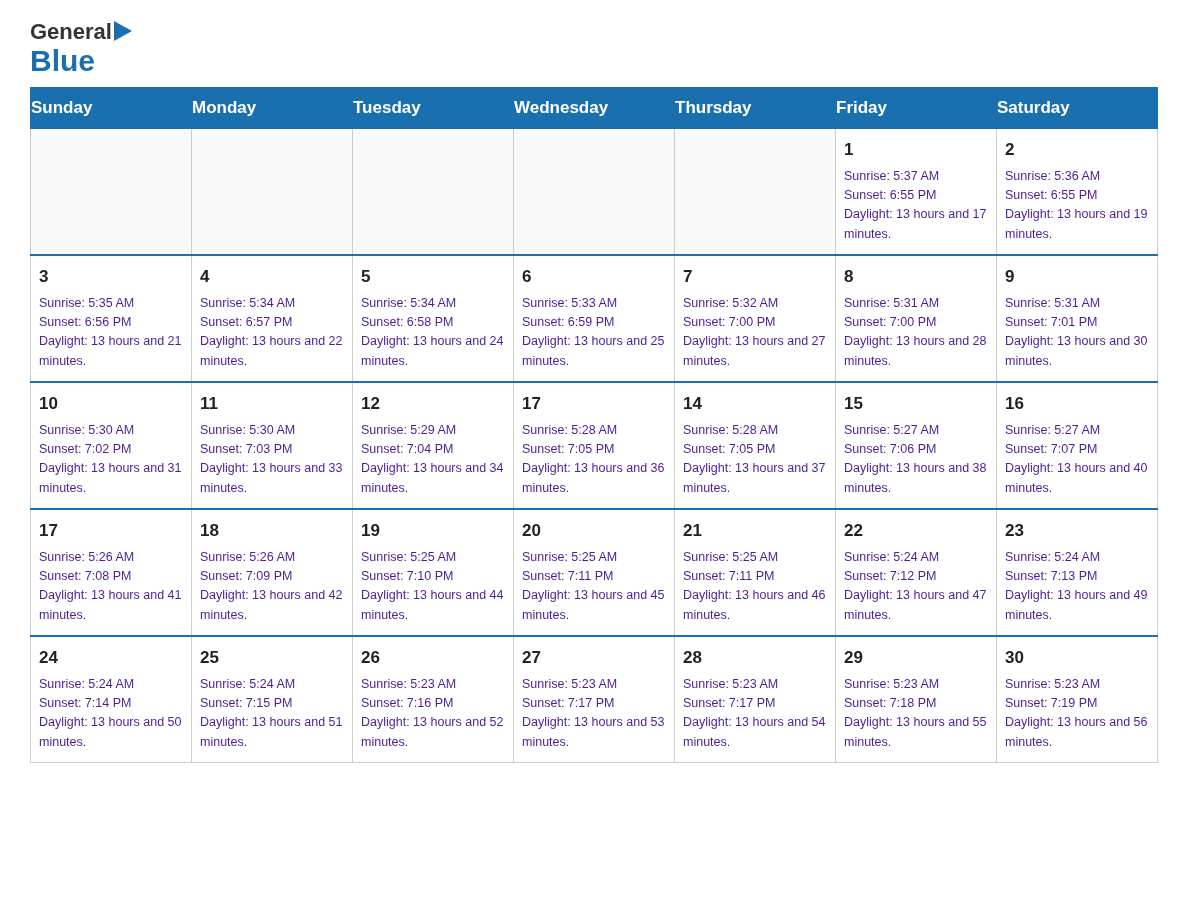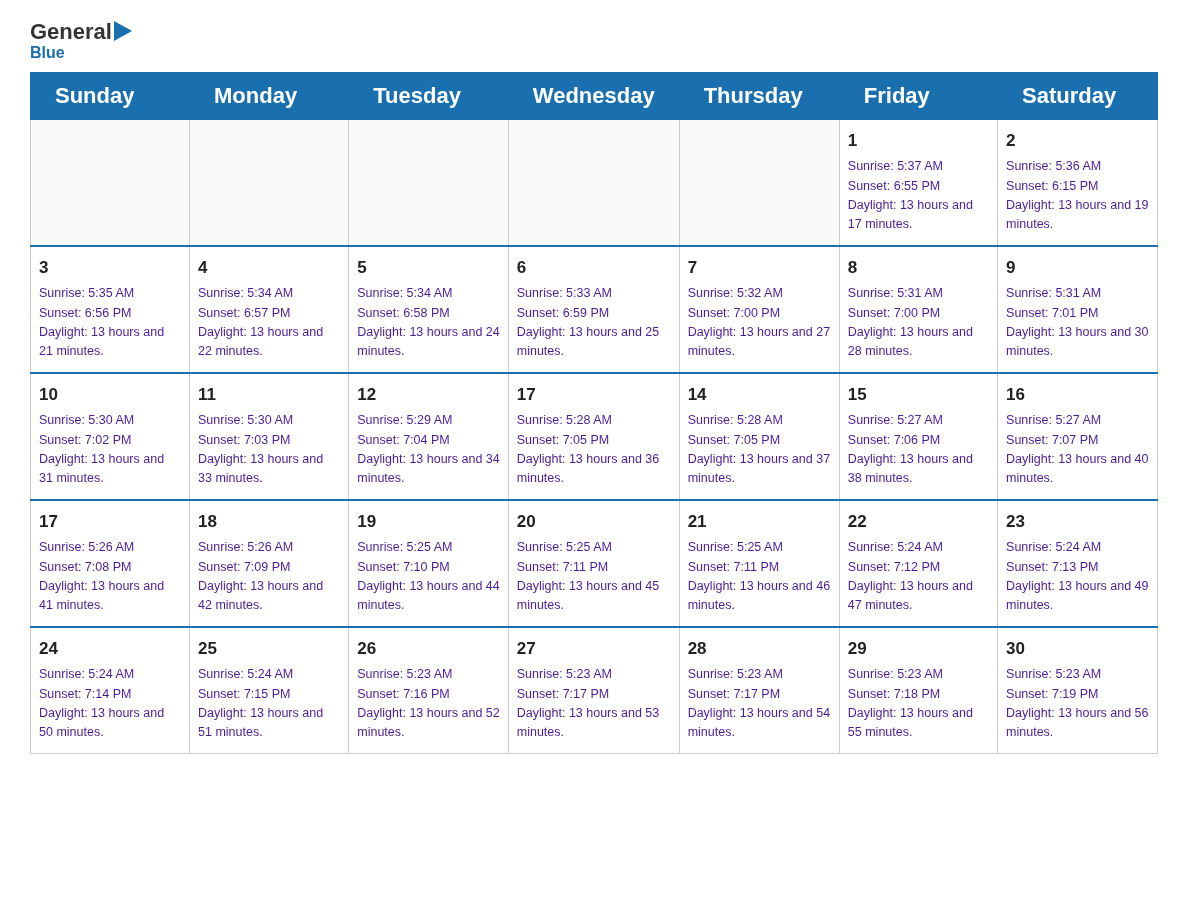--- a/index.html
+++ b/index.html
@@ -31,21 +31,21 @@
       display: flex;
       flex-direction: column;
       line-height: 1.1;
     }
     .logo-line1 {
       display: flex;
       align-items: center;
     }
     .logo-line2 {
       color: #1a6faf;
-      font-size: 16px;
+      font-size: 30px;
       font-weight: bold;
     }
     .title-area {
       text-align: right;
     }
     .month-title {
       font-size: 52px;
       font-weight: bold;
       color: #222;
     }
@@ -55,22 +55,22 @@
       margin-top: 4px;
     }
     .calendar {
       width: 100%;
       border-collapse: collapse;
       margin-top: 10px;
     }
     .calendar th {
       background-color: #1a6faf;
       color: #fff;
-      padding: 10px 24px;
-      font-size: 22px;
+      padding: 10px 0;
+      font-size: 17px;
       font-weight: bold;
       text-align: left;
       border: 1px solid #1a6faf;
     }
     .calendar td {
       vertical-align: top;
       padding: 8px 8px 10px 8px;
       border: 1px solid #ccc;
       width: 14.28%;
       font-size: 13px;
@@ -137,21 +137,21 @@
         <td class="empty"></td>
         <td>
           <span class="day-number">1</span>
           <div class="day-info" style="white-space: pre-line;">Sunrise: 5:37 AM
 Sunset: 6:55 PM
 Daylight: 13 hours and 17 minutes.</div>
         </td>
         <td>
           <span class="day-number">2</span>
           <div class="day-info" style="white-space: pre-line;">Sunrise: 5:36 AM
-Sunset: 6:15 PM
+Sunset: 6:55 PM
 Daylight: 13 hours and 19 minutes.</div>
         </td>
       </tr>
       <tr class="row-divider">
         <td>
           <span class="day-number">3</span>
           <div class="day-info" style="white-space: pre-line;">Sunrise: 5:35 AM
 Sunset: 6:56 PM
 Daylight: 13 hours and 21 minutes.</div>
         </td>

